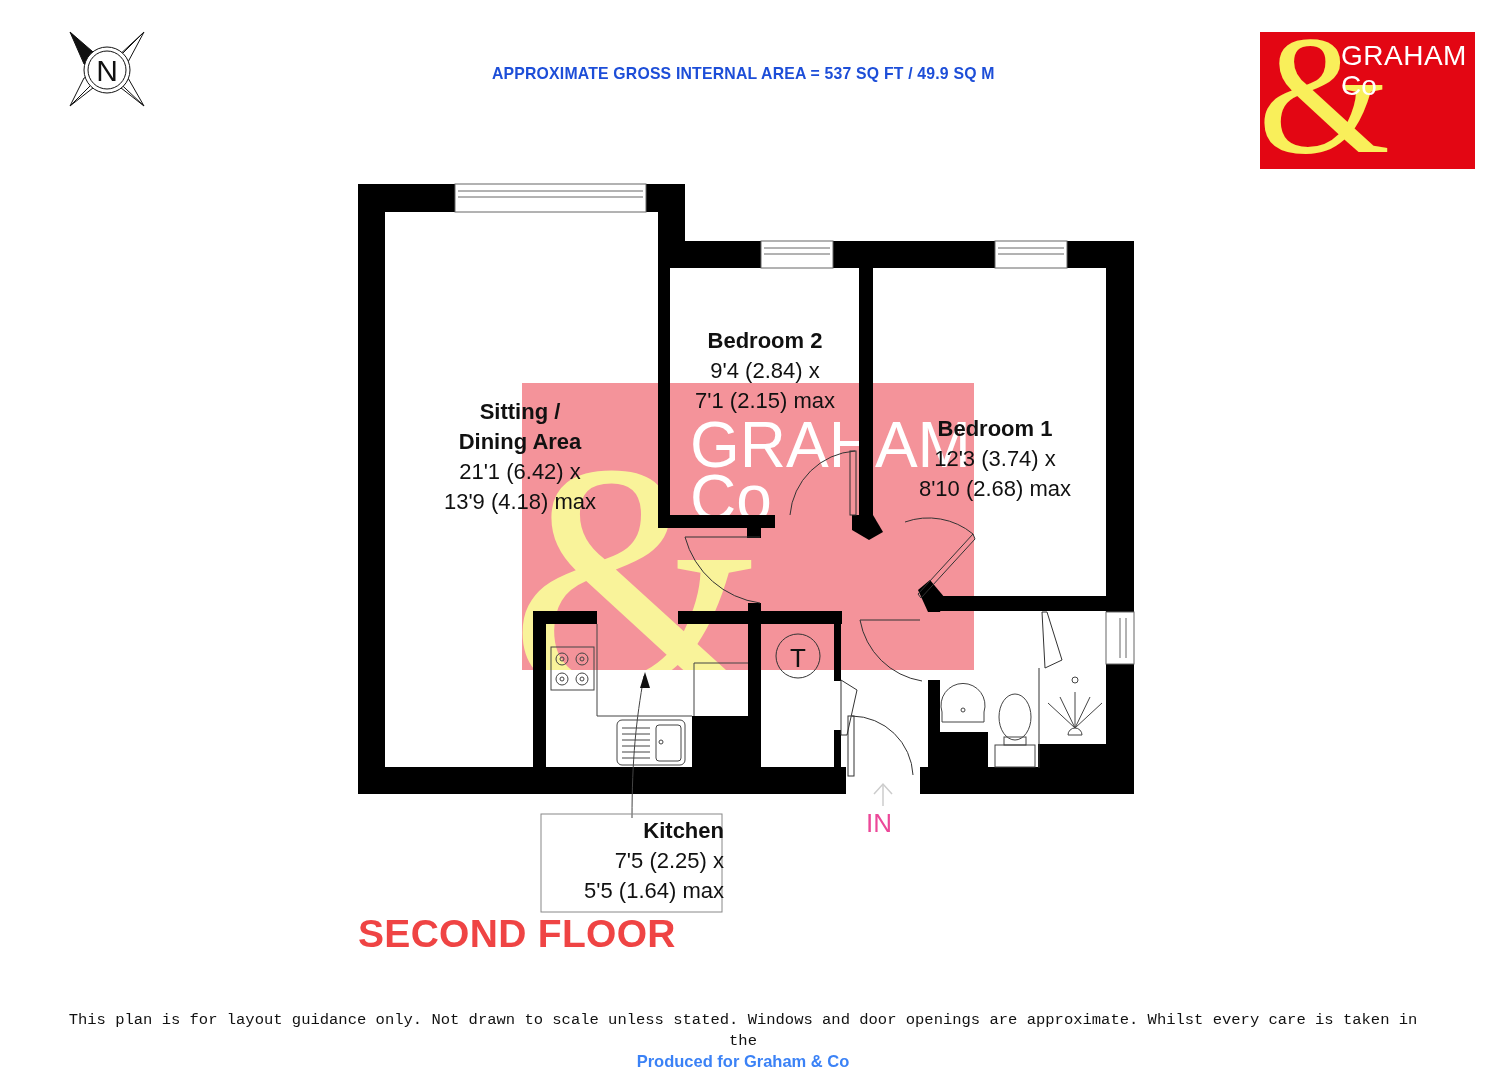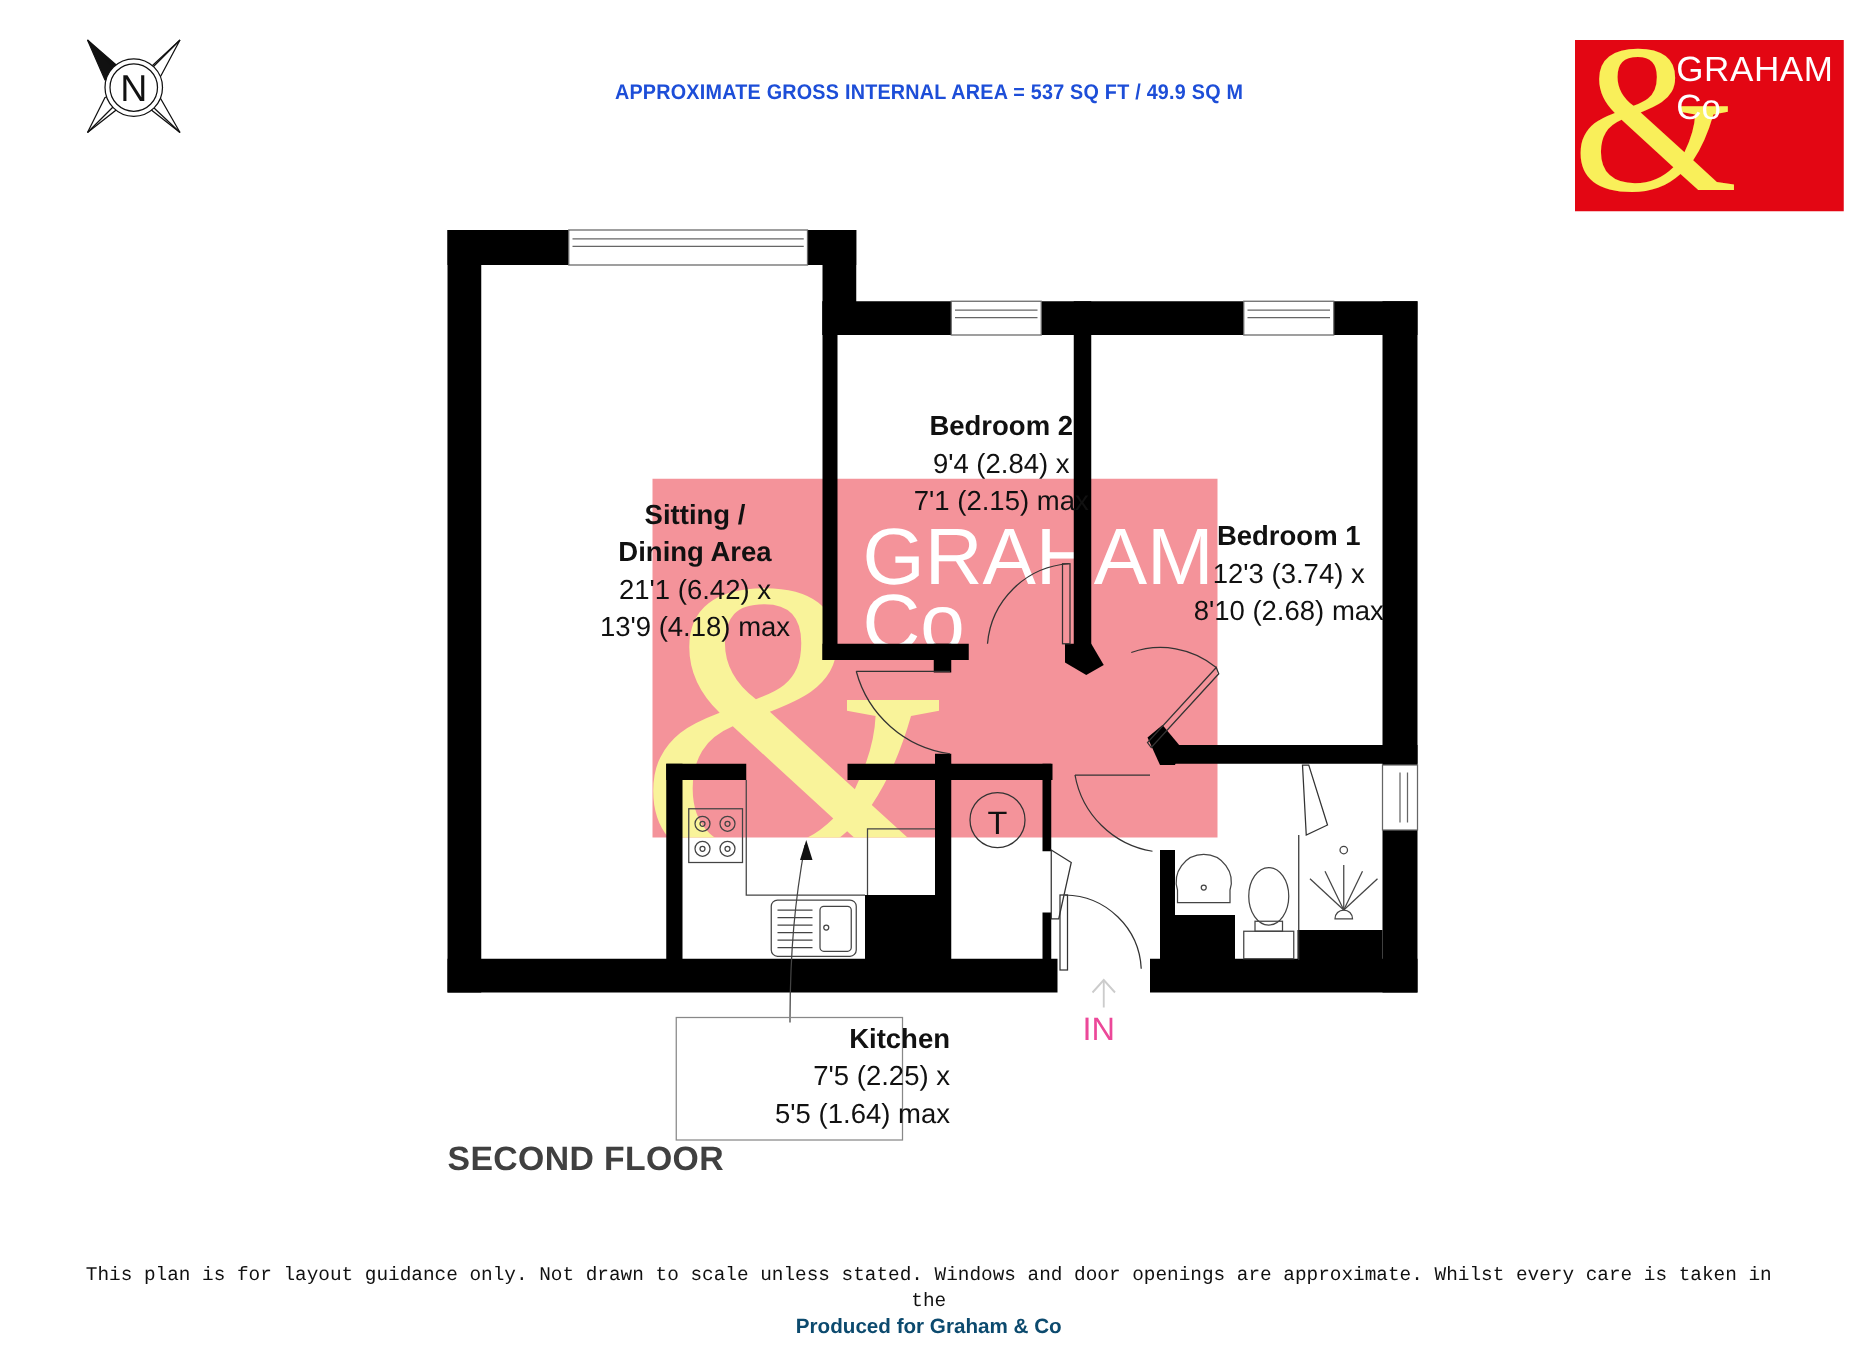--- a/index.html
+++ b/index.html
@@ -6,26 +6,26 @@
   body { width: 1486px; height: 1080px; position: relative; overflow: hidden; font-family: "Liberation Sans", "DejaVu Sans", sans-serif; }
   .abs { position: absolute; }
   .area-title { left: 0; width: 1486px; top: 64px; text-align: center; color: #1d4ed8; font-weight: bold; font-size: 17px; letter-spacing: 0.2px; }
   .area-title span { display: inline-block; transform: scaleX(0.93); }
   .compass { left: 64px; top: 28px; width: 84px; height: 82px; }
   .logo { left: 1260px; top: 32px; width: 215px; height: 137px; background: #e30613; overflow: hidden; }
   .logo .amp { position: absolute; left: -2px; top: -22px; font-family: "Liberation Serif", "DejaVu Serif", serif; font-size: 170px; color: #f9ef5a; line-height: 1; }
   .logo .name1 { position: absolute; left: 81px; top: 10px; color: #ffffff; font-size: 28px; line-height: 1; letter-spacing: 0.5px; }
   .logo .name2 { position: absolute; left: 81px; top: 40px; color: #ffffff; font-size: 28px; line-height: 1; }
   .plan { left: 0; top: 0; width: 1486px; height: 1080px; }
-  .room-label { text-align: center; color: #111111; font-size: 22px; line-height: 30px; padding-left: 36px; }
+  .room-label { text-align: center; color: #111111; font-size: 22px; line-height: 30px; }
   .room-label .rname { font-weight: bold; font-size: 22px; }
-  .floor-name { left: 358px; top: 912px; font-size: 27px; font-weight: bold; color: #404040; letter-spacing: 0.3px; }
+  .floor-name { left: 358px; top: 912px; font-size: 39px; font-weight: bold; color: #ef4444; letter-spacing: 0.3px; }
   .in-label { left: 866px; top: 808px; font-size: 26px; color: #ec4899; }
   .disclaimer { left: 60px; width: 1366px; top: 1010px; text-align: center; font-size: 15.5px; color: #111111; line-height: 21px; font-family: Liberation Mono, monospace; }
-  .produced { left: 0; width: 1486px; top: 1052px; text-align: center; font-size: 16.5px; color: #0c4a6e; font-weight: bold; }
+  .produced { left: 0; width: 1486px; top: 1052px; text-align: center; font-size: 16.5px; color: #3b82f6; font-weight: bold; }
 </style>
 </head>
 <body>
 
 <svg class="abs compass" viewBox="0 0 84 82">
   <g fill="none" stroke="#111" stroke-width="1">
     <polygon points="6,4 36,30 40,40 20,36" fill="#111"></polygon>
     <polygon points="80,4 52,30 44,40 64,34"></polygon>
     <polygon points="6,78 34,56 40,44 20,50"></polygon>
     <polygon points="80,78 52,56 44,44 64,50"></polygon>

